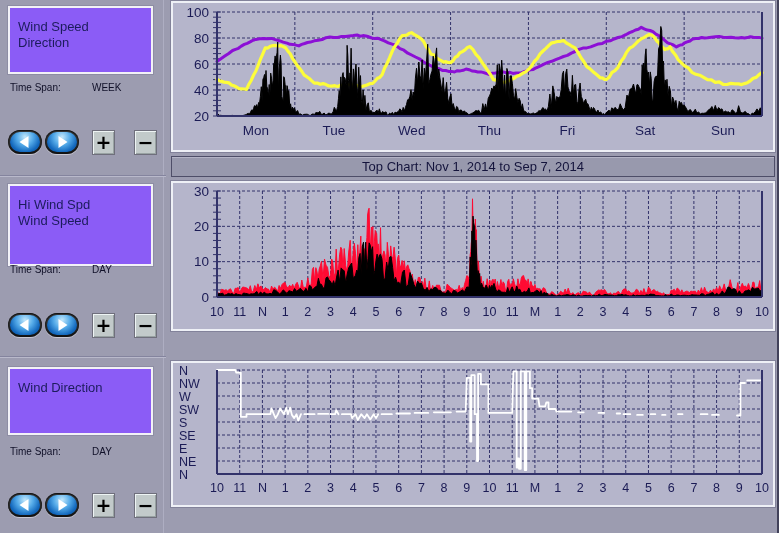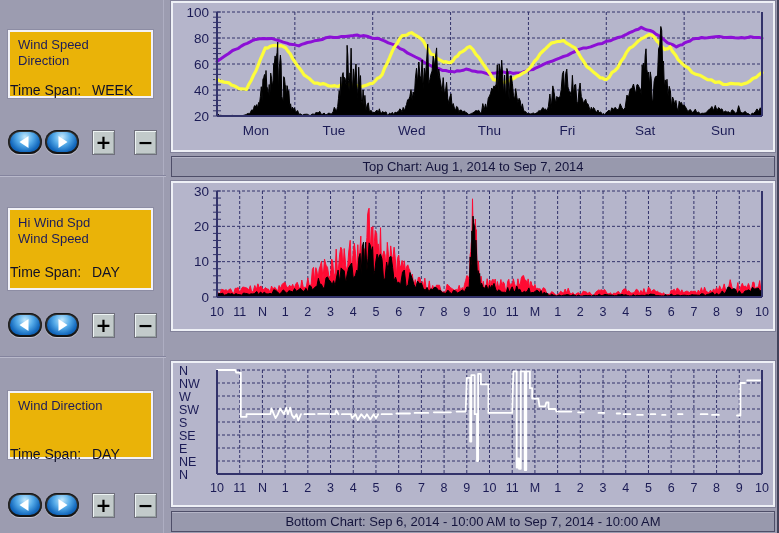--- a/index.html
+++ b/index.html
@@ -2,24 +2,24 @@
 <html><head>
 <meta charset="utf-8">
 <style>
   html,body{margin:0;padding:0;background:#9c9cb0;}
   .stage{position:relative;width:779px;height:533px;background:#9c9cb0;overflow:hidden;
          font-family:"Liberation Sans","DejaVu Sans",sans-serif;color:#15152e;}
   
   .sidebar-line{position:absolute;left:163px;top:0;width:1px;height:533px;background:#aeaec2;}
   .hsep{position:absolute;left:0;width:166px;height:1px;background:#84849e;}
   .hsep2{position:absolute;left:0;width:166px;height:1px;background:#b9b9cb;}
-  .legend-box{position:absolute;left:8px;width:145px;background:#eab308;
+  .legend-box{position:absolute;left:8px;width:145px;background:#8b5cf6;
               border:2px solid #f2f2f7;box-shadow:0 0 0 1px #8d8da4;
-              padding:5px 8px;box-sizing:border-box;color:#1c1c5c;font-size:13px;line-height:16px;margin-top:24px;}
-  .tspan{position:absolute;left:10px;display:flex;font-size:14px;color:#101028;}
+              padding:11px 8px;box-sizing:border-box;color:#1c1c5c;font-size:13px;line-height:16px;}
+  .tspan{position:absolute;left:10px;display:flex;font-size:10px;color:#101028;}
   .tspan .lab{width:82px;}
   .btnrow{position:absolute;left:8px;display:flex;align-items:center;height:26px;}
   .oval{position:relative;width:34px;height:24px;border-radius:12px;cursor:pointer;
         background:linear-gradient(#4a4a4a,#111);
         box-shadow:0 1px 0 rgba(255,255,255,.45), inset 0 1px 2px #000;}
   .oval + .oval{margin-left:3px;}
   .bulb{position:absolute;left:2px;top:2px;right:2px;bottom:2px;border-radius:10px;
         background:radial-gradient(ellipse at 50% 25%,#c2e7fb 0%,#55abe9 38%,#1267bc 72%,#084a92 100%);}
   .tri{position:absolute;top:50%;left:50%;width:0;height:0;transform:translate(-50%,-50%);}
   .tri.left{border-top:6px solid transparent;border-bottom:6px solid transparent;border-right:9px solid #fff;margin-left:-1px;}
@@ -171,21 +171,21 @@
         <text x="394.3571428571429" y="132" text-anchor="middle" fill="#1b1b55" font-size="13.5">Fri</text>
         <text x="472.2142857142857" y="132" text-anchor="middle" fill="#1b1b55" font-size="13.5">Sat</text>
         <text x="550.0714285714287" y="132" text-anchor="middle" fill="#1b1b55" font-size="13.5">Sun</text>
         <text x="36" y="117.5" text-anchor="end" fill="#1b1b55" font-size="13.5">20</text>
         <text x="36" y="91.5" text-anchor="end" fill="#1b1b55" font-size="13.5">40</text>
         <text x="36" y="65.5" text-anchor="end" fill="#1b1b55" font-size="13.5">60</text>
         <text x="36" y="39.5" text-anchor="end" fill="#1b1b55" font-size="13.5">80</text>
         <text x="36" y="13.5" text-anchor="end" fill="#1b1b55" font-size="13.5">100</text>
       </svg>
   </div>
-  <div class="caption" style="top:156px">Top Chart:  Aug 1, 2014  to  Sep 7, 2014</div>
+  <div class="caption" style="top:156px">Top Chart:  Nov 1, 2014  to  Sep 7, 2014</div>
 
   <div class="panel" style="top:181px;height:146px">
     <svg width="600" height="146">
         <line x1="66.70833333333333" y1="8" x2="66.70833333333333" y2="114" stroke="#32326a" stroke-width="1" stroke-dasharray="3 2"></line>
         <line x1="89.41666666666666" y1="8" x2="89.41666666666666" y2="114" stroke="#32326a" stroke-width="1" stroke-dasharray="3 2"></line>
         <line x1="112.125" y1="8" x2="112.125" y2="114" stroke="#32326a" stroke-width="1" stroke-dasharray="3 2"></line>
         <line x1="134.83333333333331" y1="8" x2="134.83333333333331" y2="114" stroke="#32326a" stroke-width="1" stroke-dasharray="3 2"></line>
         <line x1="157.54166666666669" y1="8" x2="157.54166666666669" y2="114" stroke="#32326a" stroke-width="1" stroke-dasharray="3 2"></line>
         <line x1="180.25" y1="8" x2="180.25" y2="114" stroke="#32326a" stroke-width="1" stroke-dasharray="3 2"></line>
         <line x1="202.95833333333334" y1="8" x2="202.95833333333334" y2="114" stroke="#32326a" stroke-width="1" stroke-dasharray="3 2"></line>
@@ -348,16 +348,15 @@
         <text x="6" y="24.5" text-anchor="start" fill="#1b1b55" font-size="12.5">NW</text>
         <text x="6" y="37.5" text-anchor="start" fill="#1b1b55" font-size="12.5">W</text>
         <text x="6" y="50.5" text-anchor="start" fill="#1b1b55" font-size="12.5">SW</text>
         <text x="6" y="63.5" text-anchor="start" fill="#1b1b55" font-size="12.5">S</text>
         <text x="6" y="76.5" text-anchor="start" fill="#1b1b55" font-size="12.5">SE</text>
         <text x="6" y="89.5" text-anchor="start" fill="#1b1b55" font-size="12.5">E</text>
         <text x="6" y="102.5" text-anchor="start" fill="#1b1b55" font-size="12.5">NE</text>
         <text x="6" y="115.5" text-anchor="start" fill="#1b1b55" font-size="12.5">N</text>
       </svg>
   </div>
-  <div class="caption" style="top:511px">Bottom Chart:  Sep 6, 2014 - 10:00 AM  to  Sep 7, 2014 - 10:00 AM</div>
 
   <div class="win-edge"></div>
 </div>
 
 </body></html>

